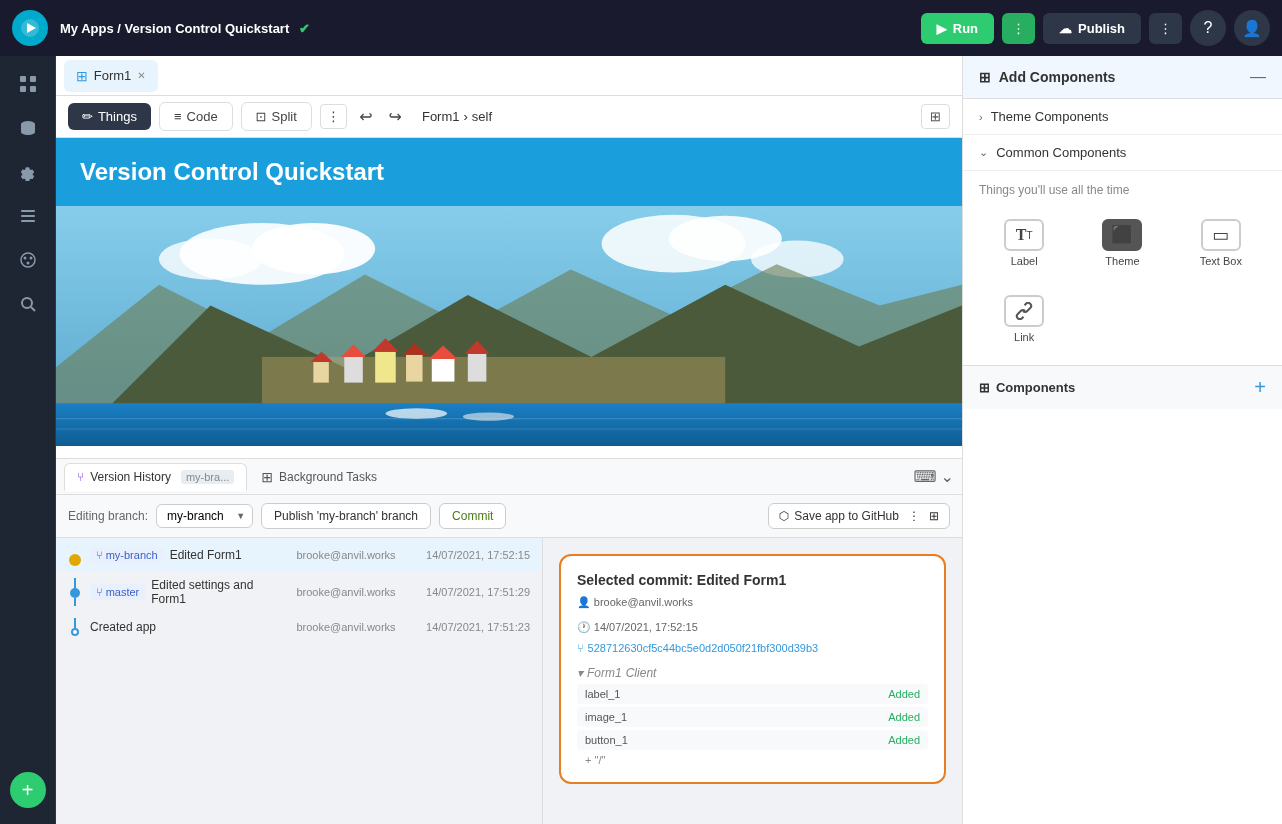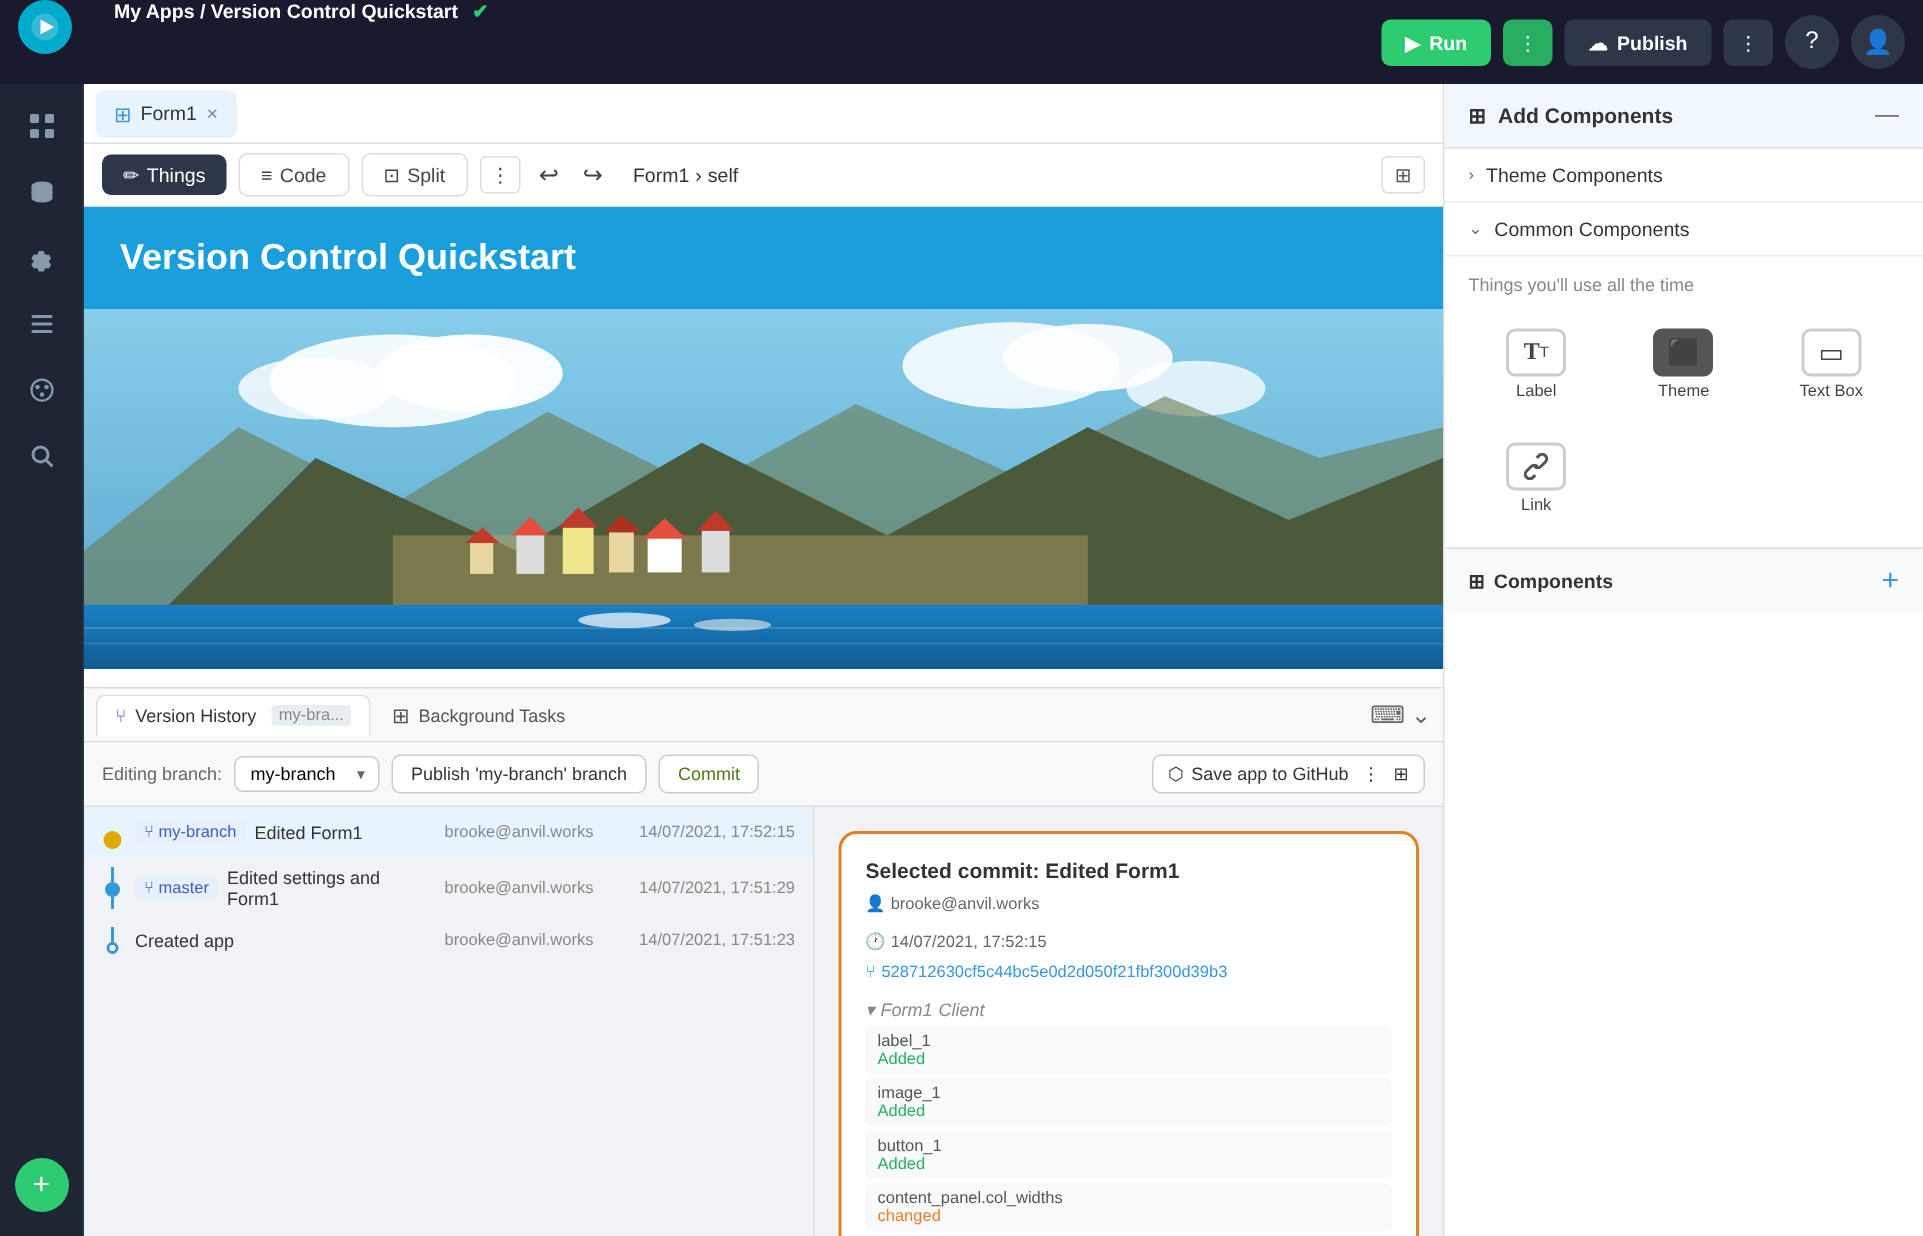--- a/index.html
+++ b/index.html
@@ -1,19 +1,19 @@
 <!DOCTYPE html>
 <html><head>
   <meta charset="utf-8">
   <style>
     * { box-sizing: border-box; margin: 0; padding: 0; }
     body { font-family: -apple-system, BlinkMacSystemFont, 'Segoe UI', sans-serif; font-size: 13px; background: #f0f2f5; overflow: hidden; }
 
     
-    .topbar { display: flex; background: #1a1a2e; height: 56px; padding: 0 12px; gap: 28px; }
+    .topbar { display: flex; align-items: center; background: #1a1a2e; height: 56px; padding: 0 12px; gap: 12px; }
     .topbar-logo { width: 36px; height: 36px; background: #00aacc; border-radius: 50%; display: flex; align-items: center; justify-content: center; color: white; font-weight: bold; font-size: 18px; flex-shrink: 0; }
     .topbar-breadcrumb { color: #aaa; font-size: 13px; flex: 1; }
     .topbar-breadcrumb span { color: white; font-weight: 600; }
     .topbar-breadcrumb .check { color: #2ecc71; margin-left: 6px; }
     .topbar-actions { display: flex; align-items: center; gap: 8px; }
     .btn-run { background: #2ecc71; color: white; border: none; border-radius: 6px; padding: 8px 16px; font-size: 13px; font-weight: 600; cursor: pointer; display: flex; align-items: center; gap: 6px; }
     .btn-run-more { background: #27ae60; color: white; border: none; border-radius: 6px; padding: 8px 10px; font-size: 13px; cursor: pointer; }
     .btn-publish { background: #2d3748; color: white; border: none; border-radius: 6px; padding: 8px 16px; font-size: 13px; font-weight: 600; cursor: pointer; display: flex; align-items: center; gap: 6px; }
     .btn-publish-more { background: #2d3748; color: white; border: none; border-radius: 6px; padding: 8px 10px; font-size: 13px; cursor: pointer; }
     .topbar-icon-btn { width: 36px; height: 36px; border-radius: 50%; background: #2d3748; color: white; border: none; cursor: pointer; display: flex; align-items: center; justify-content: center; font-size: 16px; }
@@ -91,21 +91,21 @@
     .components-footer { border-top: 1px solid #ddd; padding: 10px 16px; display: flex; align-items: center; justify-content: space-between; background: #f8f9fa; }
     .components-footer-title { font-size: 13px; font-weight: 600; color: #333; display: flex; align-items: center; gap: 6px; }
 
     
     .commit-detail { background: white; border: 2px solid #e67e22; border-radius: 12px; margin: 8px; padding: 16px; font-size: 12px; flex: 1; overflow: auto; }
     .commit-detail-title { font-size: 14px; font-weight: 600; color: #333; margin-bottom: 8px; }
     .commit-detail-meta { display: flex; gap: 12px; color: #666; font-size: 11px; margin-bottom: 8px; flex-direction: column; }
     .commit-detail-hash { color: #3498db; font-size: 11px; margin-bottom: 12px; display: flex; align-items: center; gap: 4px; }
     .commit-detail-file { font-weight: 600; color: #333; margin-bottom: 4px; display: flex; align-items: center; gap: 4px; }
     .commit-detail-file span { font-weight: normal; color: #888; font-style: italic; }
-    .commit-detail-change { background: #f8f9fa; border-radius: 4px; padding: 4px 8px; margin-bottom: 3px; font-size: 11px; color: #555; display: flex; justify-content: space-between; flex-direction: column; }
+    .commit-detail-change { background: #f8f9fa; border-radius: 4px; padding: 4px 8px; margin-bottom: 3px; font-size: 11px; color: #555; display: flex; justify-content: space-between; }
     .change-added { color: #27ae60; }
     .change-changed { color: #e67e22; }
     .canvas-version-split { display: flex; flex-direction: column; flex: 1; min-height: 0; }
     .canvas-pane { flex: 0 0 auto; height: 320px; overflow: hidden; }
     .version-pane { flex: 1; display: flex; flex-direction: column; min-height: 0; overflow: hidden; border-top: 1px solid #ddd; }
     .version-content { display: flex; flex: 1; min-height: 0; overflow: hidden; }
     .commit-list-pane { flex: 1; overflow-y: auto; min-width: 0; }
     .commit-detail-pane { width: 420px; border-left: 1px solid #ddd; overflow-y: auto; padding: 8px; }
   </style>
 </head>
@@ -388,24 +388,20 @@
                 <span class="change-added">Added</span>
               </div>
               <div class="commit-detail-change">
                 <span>image_1</span>
                 <span class="change-added">Added</span>
               </div>
               <div class="commit-detail-change">
                 <span>button_1</span>
                 <span class="change-added">Added</span>
               </div>
-              <div class="commit-detail-change">
-                <span>content_panel.col_widths</span>
-                <span class="change-changed">changed</span>
-              </div>
               <div style="color:#888; font-size:11px; margin-top:4px; padding-left:8px;">+ "/"</div>
             </div>
           </div>
         </div>
       </div>
 
     </div>
   </div>
 
   <div class="right-panel">

